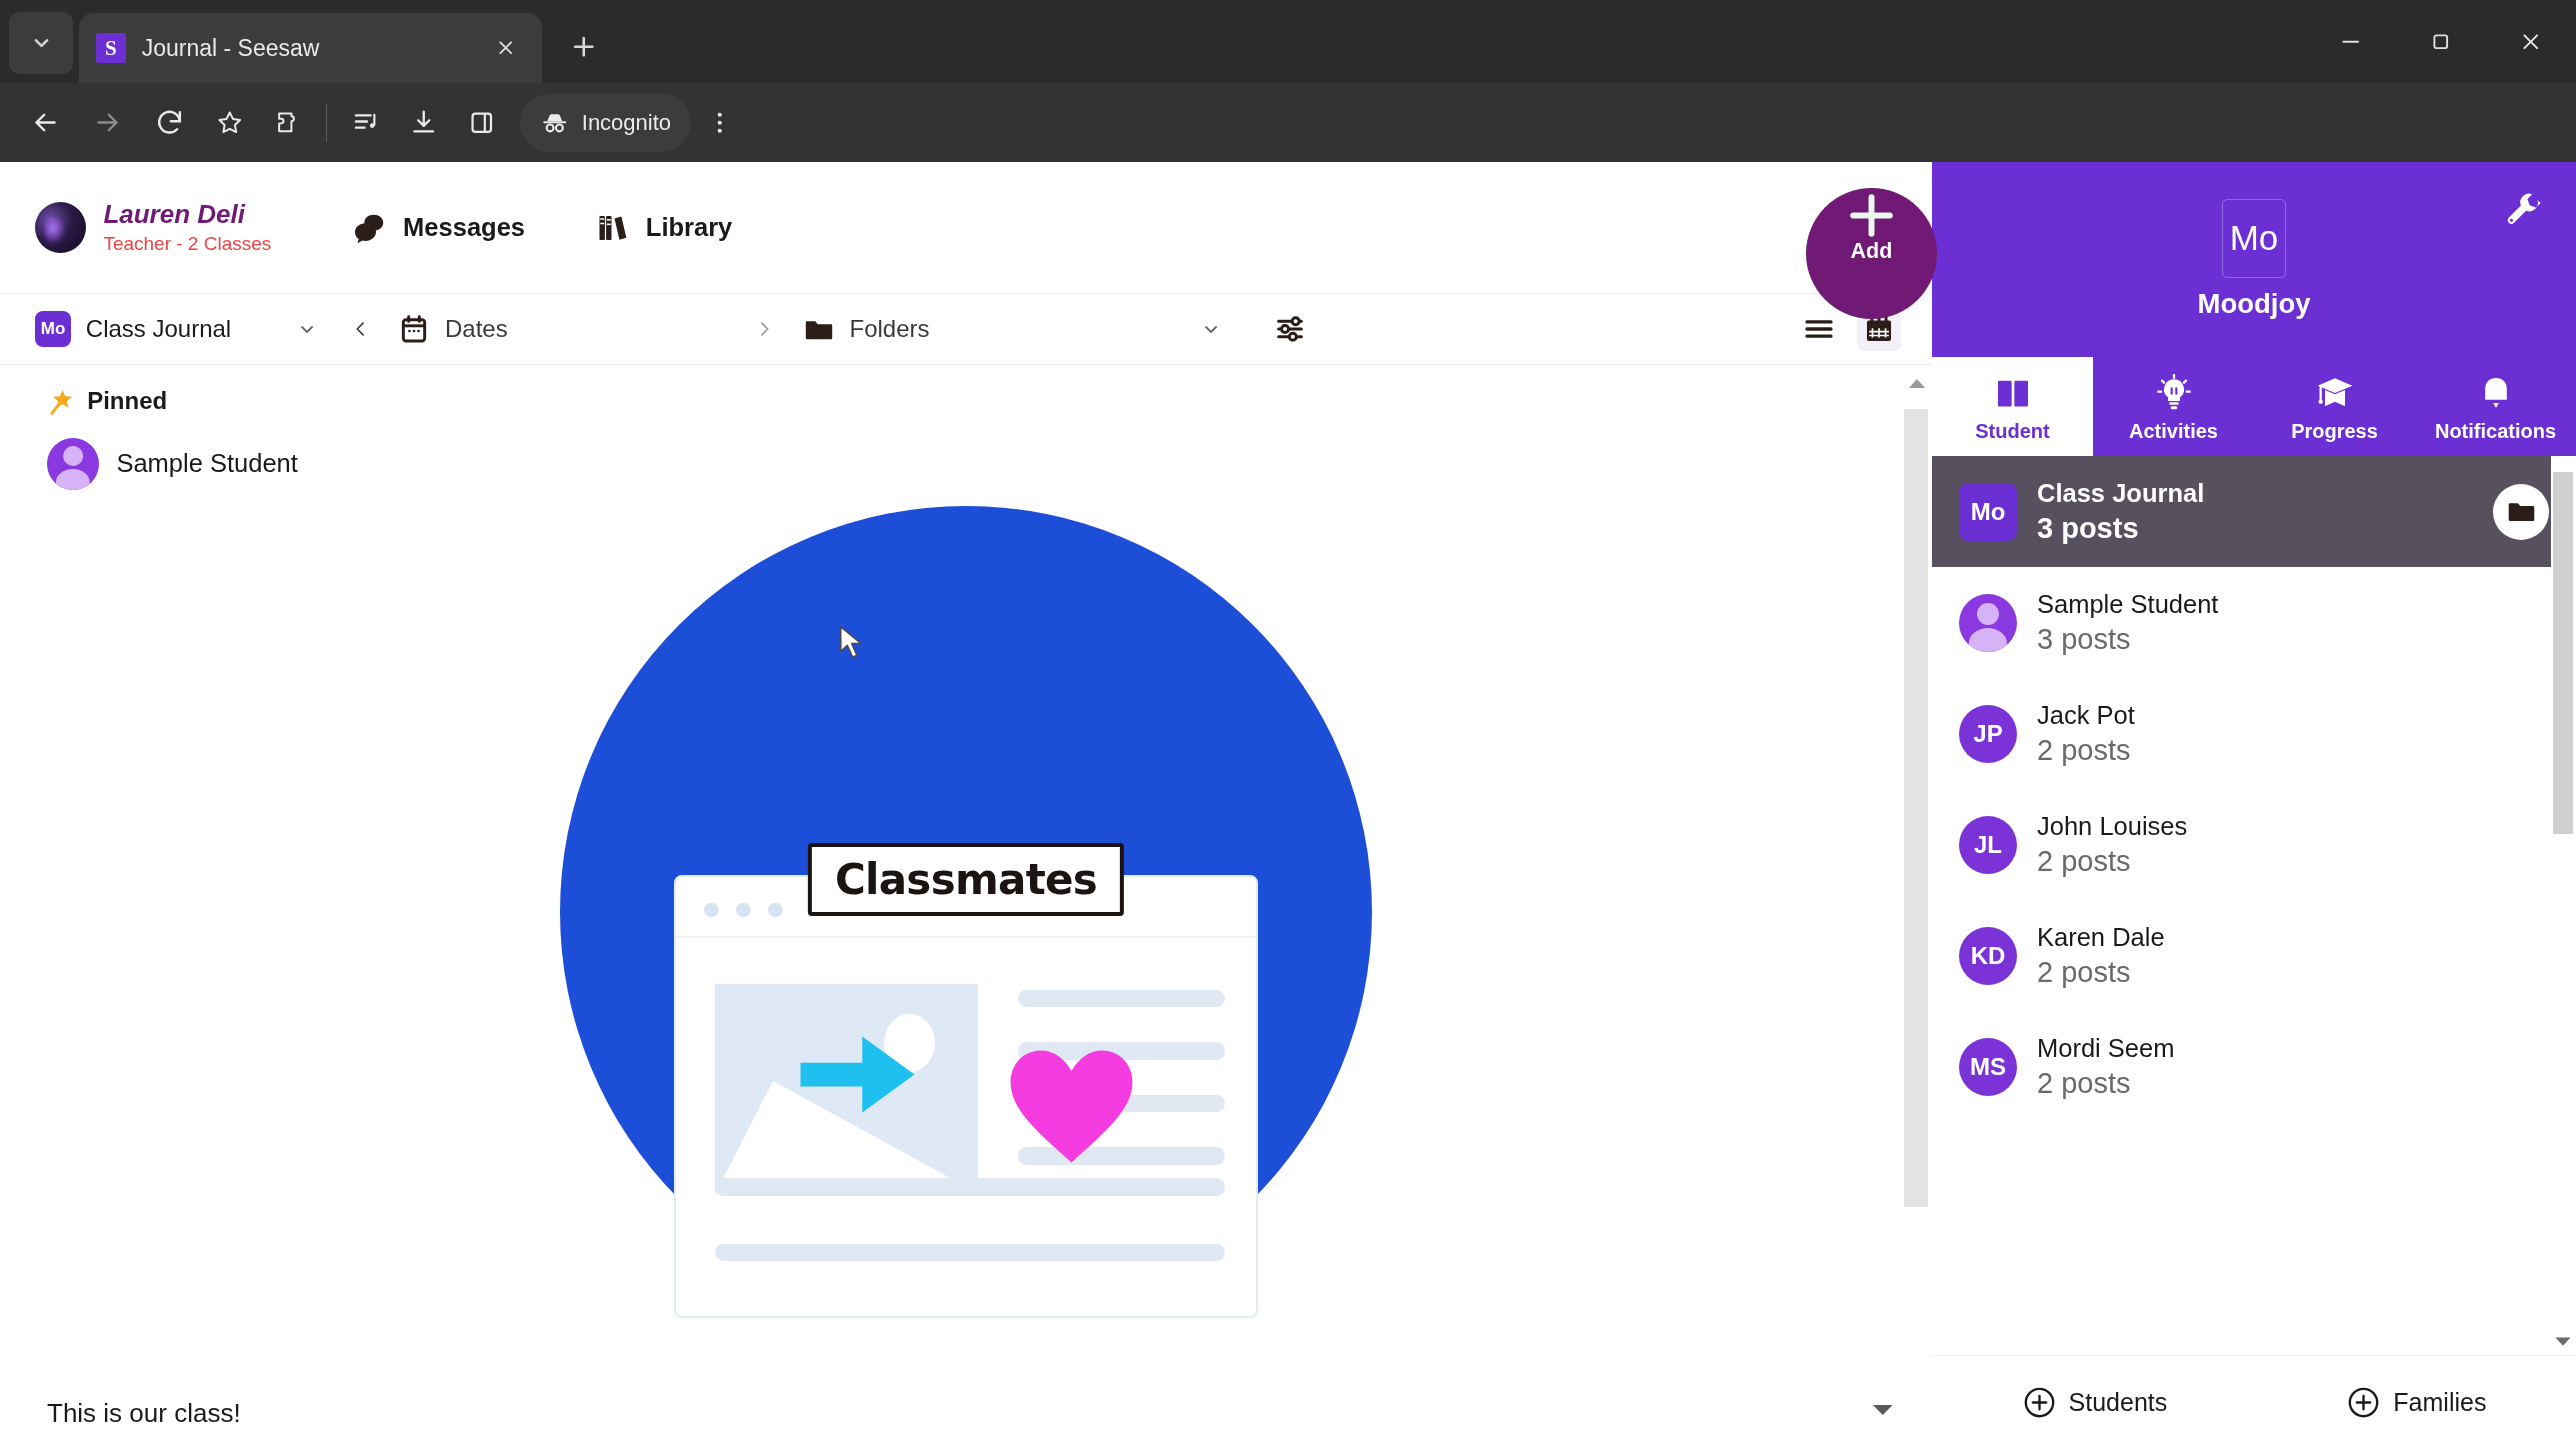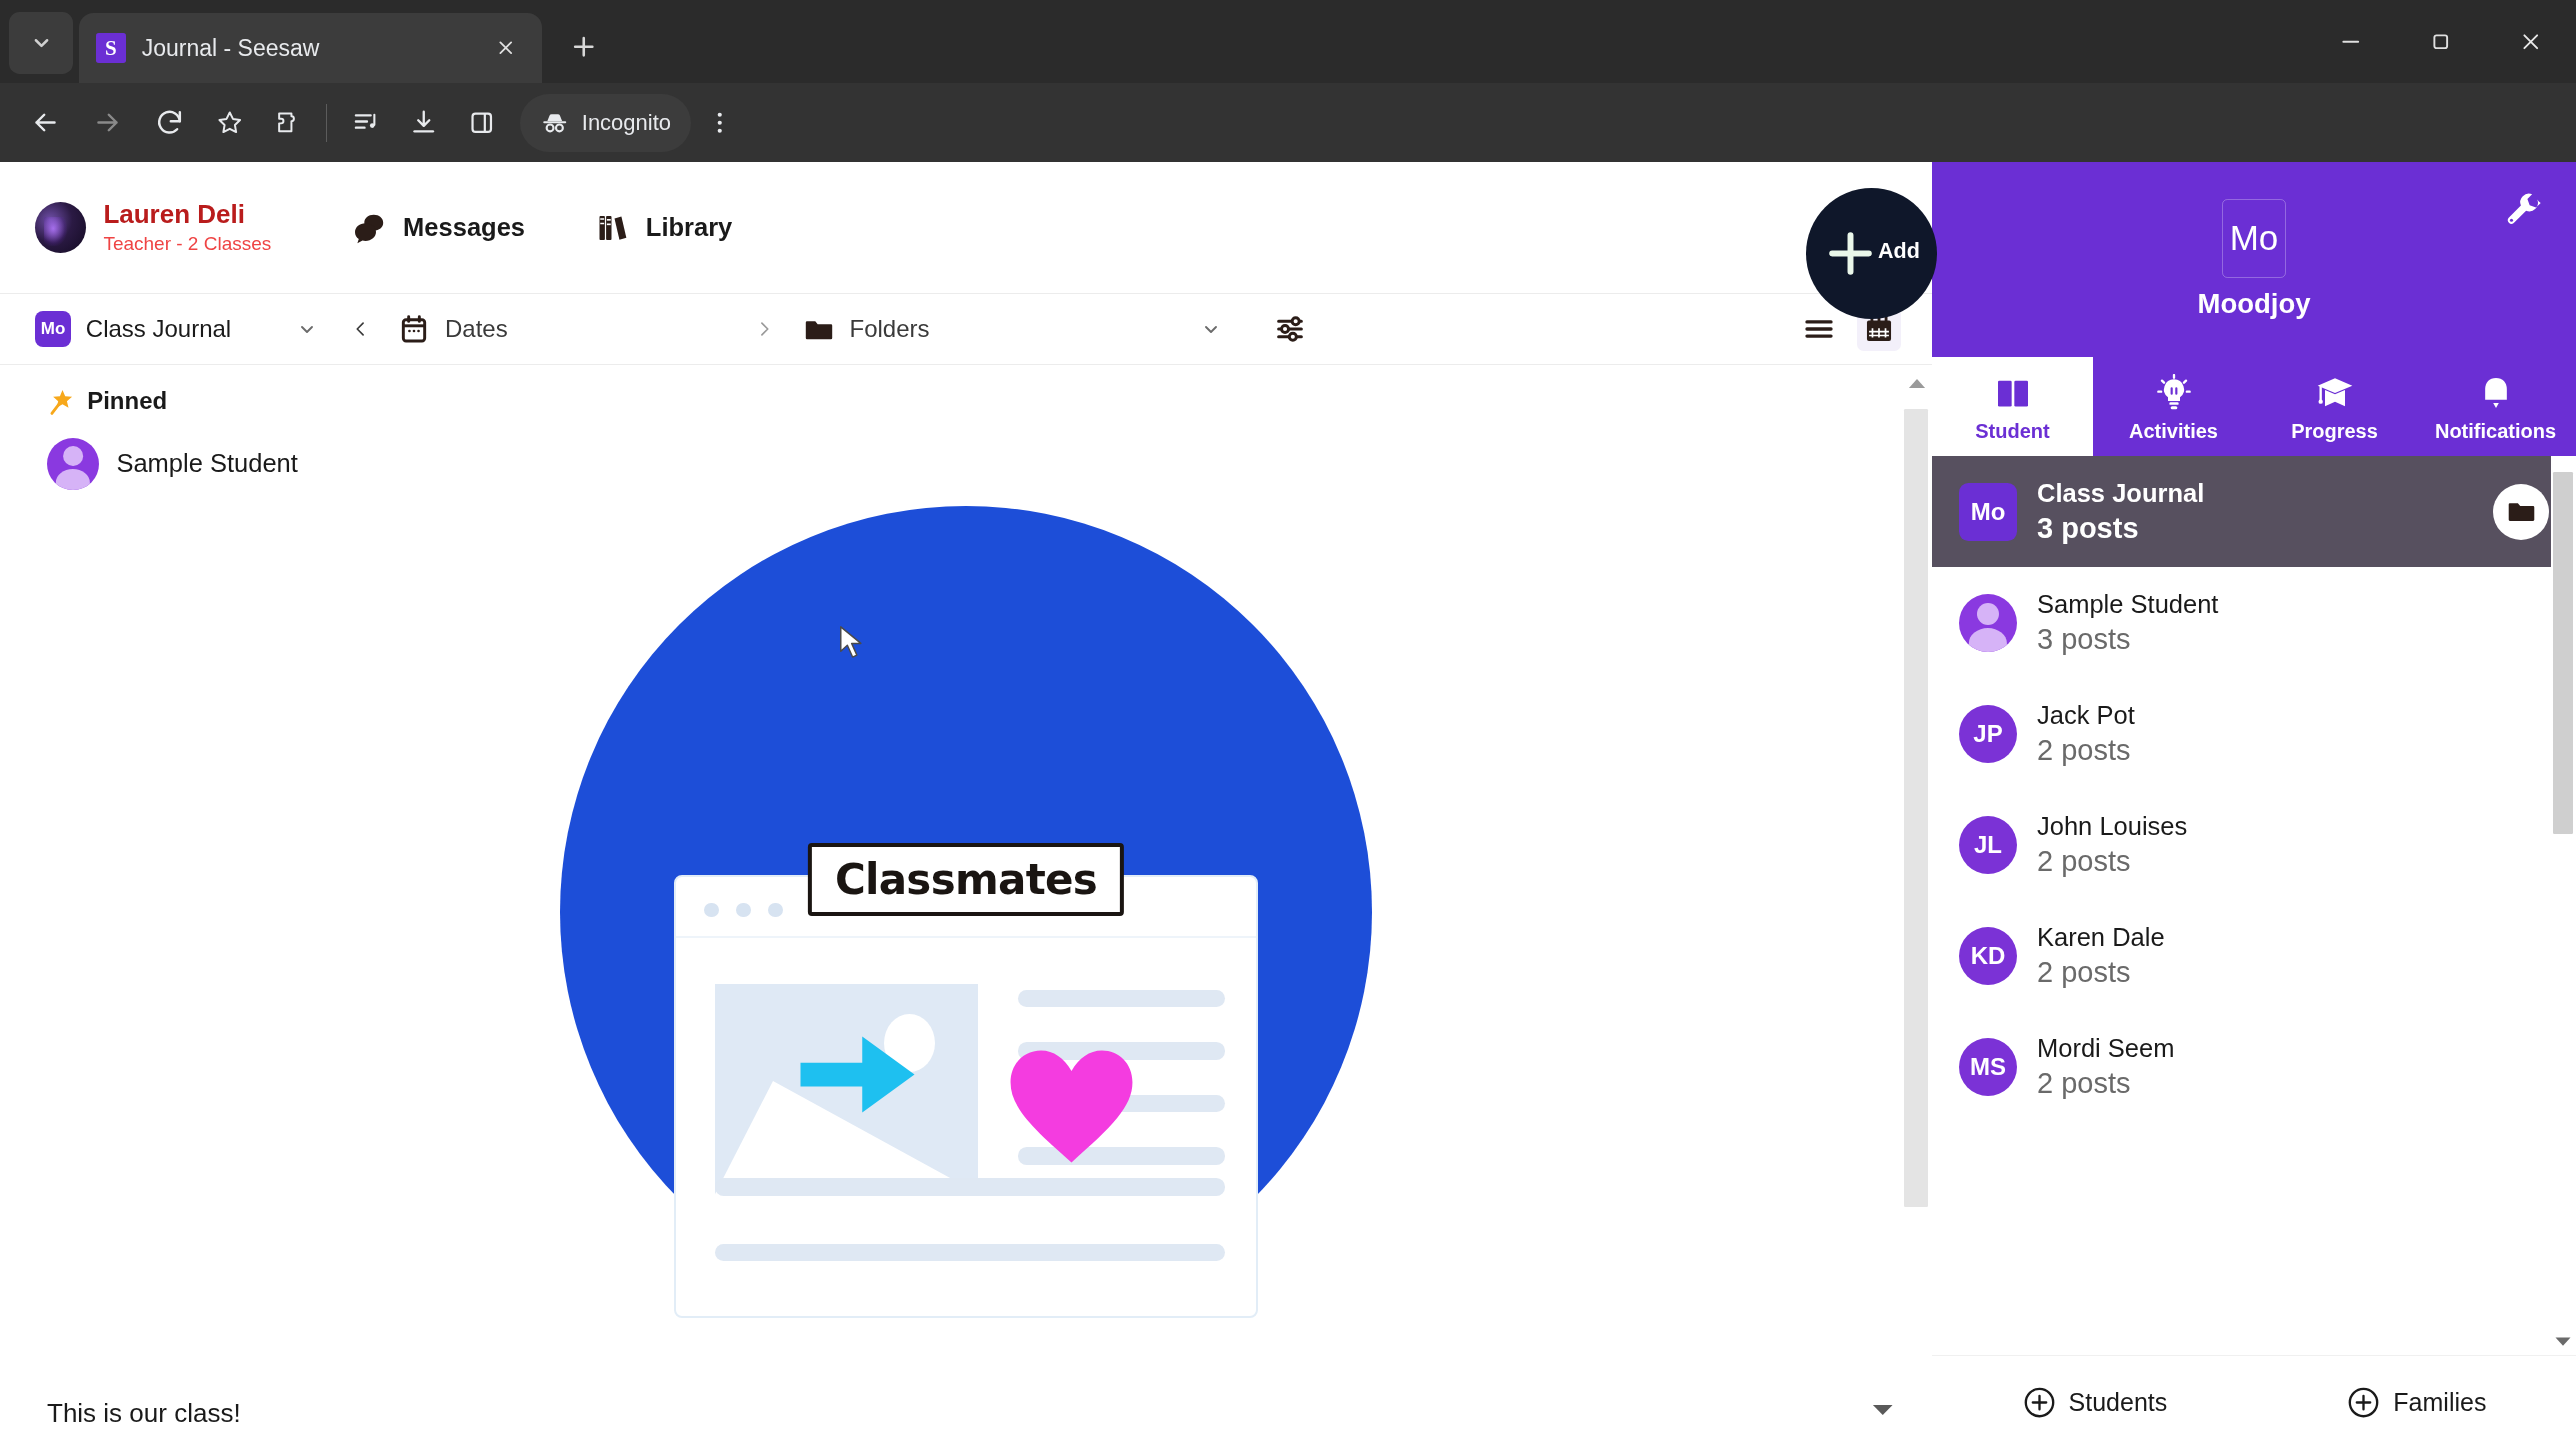--- a/index.html
+++ b/index.html
@@ -105,21 +105,21 @@
   .user-avatar {
     width: 51px; height: 51px; border-radius: 50%; flex: 0 0 51px;
     background: radial-gradient(circle at 30% 35%, #6f4fa8 0%, #2b1a44 45%, #120a20 100%);
     position: relative; overflow: hidden;
   }
   .user-avatar::after {
     content: ""; position: absolute; left: 18%; top: 30%; width: 44%; height: 56%;
     background: radial-gradient(ellipse at 40% 40%, rgba(180,120,255,.85) 0%, rgba(90,40,160,.25) 60%, transparent 75%);
   }
   .user-text { margin-left: 17.4px; }
-  .user-name { font-size: 26px; font-weight: bold; color: #b91c1c; line-height: 1.15; }
+  .user-name { font-size: 26px; font-weight: bold; color: #701a75; line-height: 1.15; font-style: italic; }
   .user-role { font-size: 19px; color: #ef4444; margin-top: 2.7px; }
 
   .header-nav { display: flex; align-items: center; margin-left: 81px; }
   .header-link { display: flex; align-items: center; margin-right: 70px; cursor: pointer; }
   .header-link svg { width: 36px; height: 36px; flex: 0 0 36px; }
   .header-link span { font-size: 25.5px; font-weight: bold; color: #1a1a1a; margin-left: 14.8px; }
 
   
   .filter-bar {
     height: 72px; flex: 0 0 72px; display: flex; align-items: center;
@@ -244,22 +244,22 @@
   }
   .sb-class-name { color: #fff; font-size: 27.5px; font-weight: bold; margin-top: 10.7px; }
   .sb-wrench {
     position: absolute; right: 29.5px; top: 25.5px; width: 47px; height: 47px;
     display: flex; align-items: center; justify-content: center; cursor: pointer;
   }
   .sb-wrench svg { width: 39px; height: 39px; }
 
   .add-fab {
     position: absolute; left: -126px; top: 25.5px; width: 131px; height: 131px;
-    border-radius: 50%; background: #0f172a; display: flex; 
-    align-items: center; justify-content: center; cursor: pointer; z-index: 5;
+    border-radius: 50%; background: #701a75; display: flex; flex-direction: column;
+    align-items: center; justify-content: flex-start; cursor: pointer; z-index: 5;
   }
   .add-fab svg { width: 55px; height: 55px; }
   .add-fab span { color: #fff; font-size: 21.5px; font-weight: bold; margin-top: -4px; }
 
   .sb-tabs { display: flex; height: 99px; flex: 0 0 99px; background: #6b2fd4; }
   .sb-tab {
     flex: 1; display: flex; flex-direction: column; align-items: center;
     justify-content: center; cursor: pointer; padding-top: 4px;
   }
   .sb-tab svg { width: 40px; height: 40px; }

